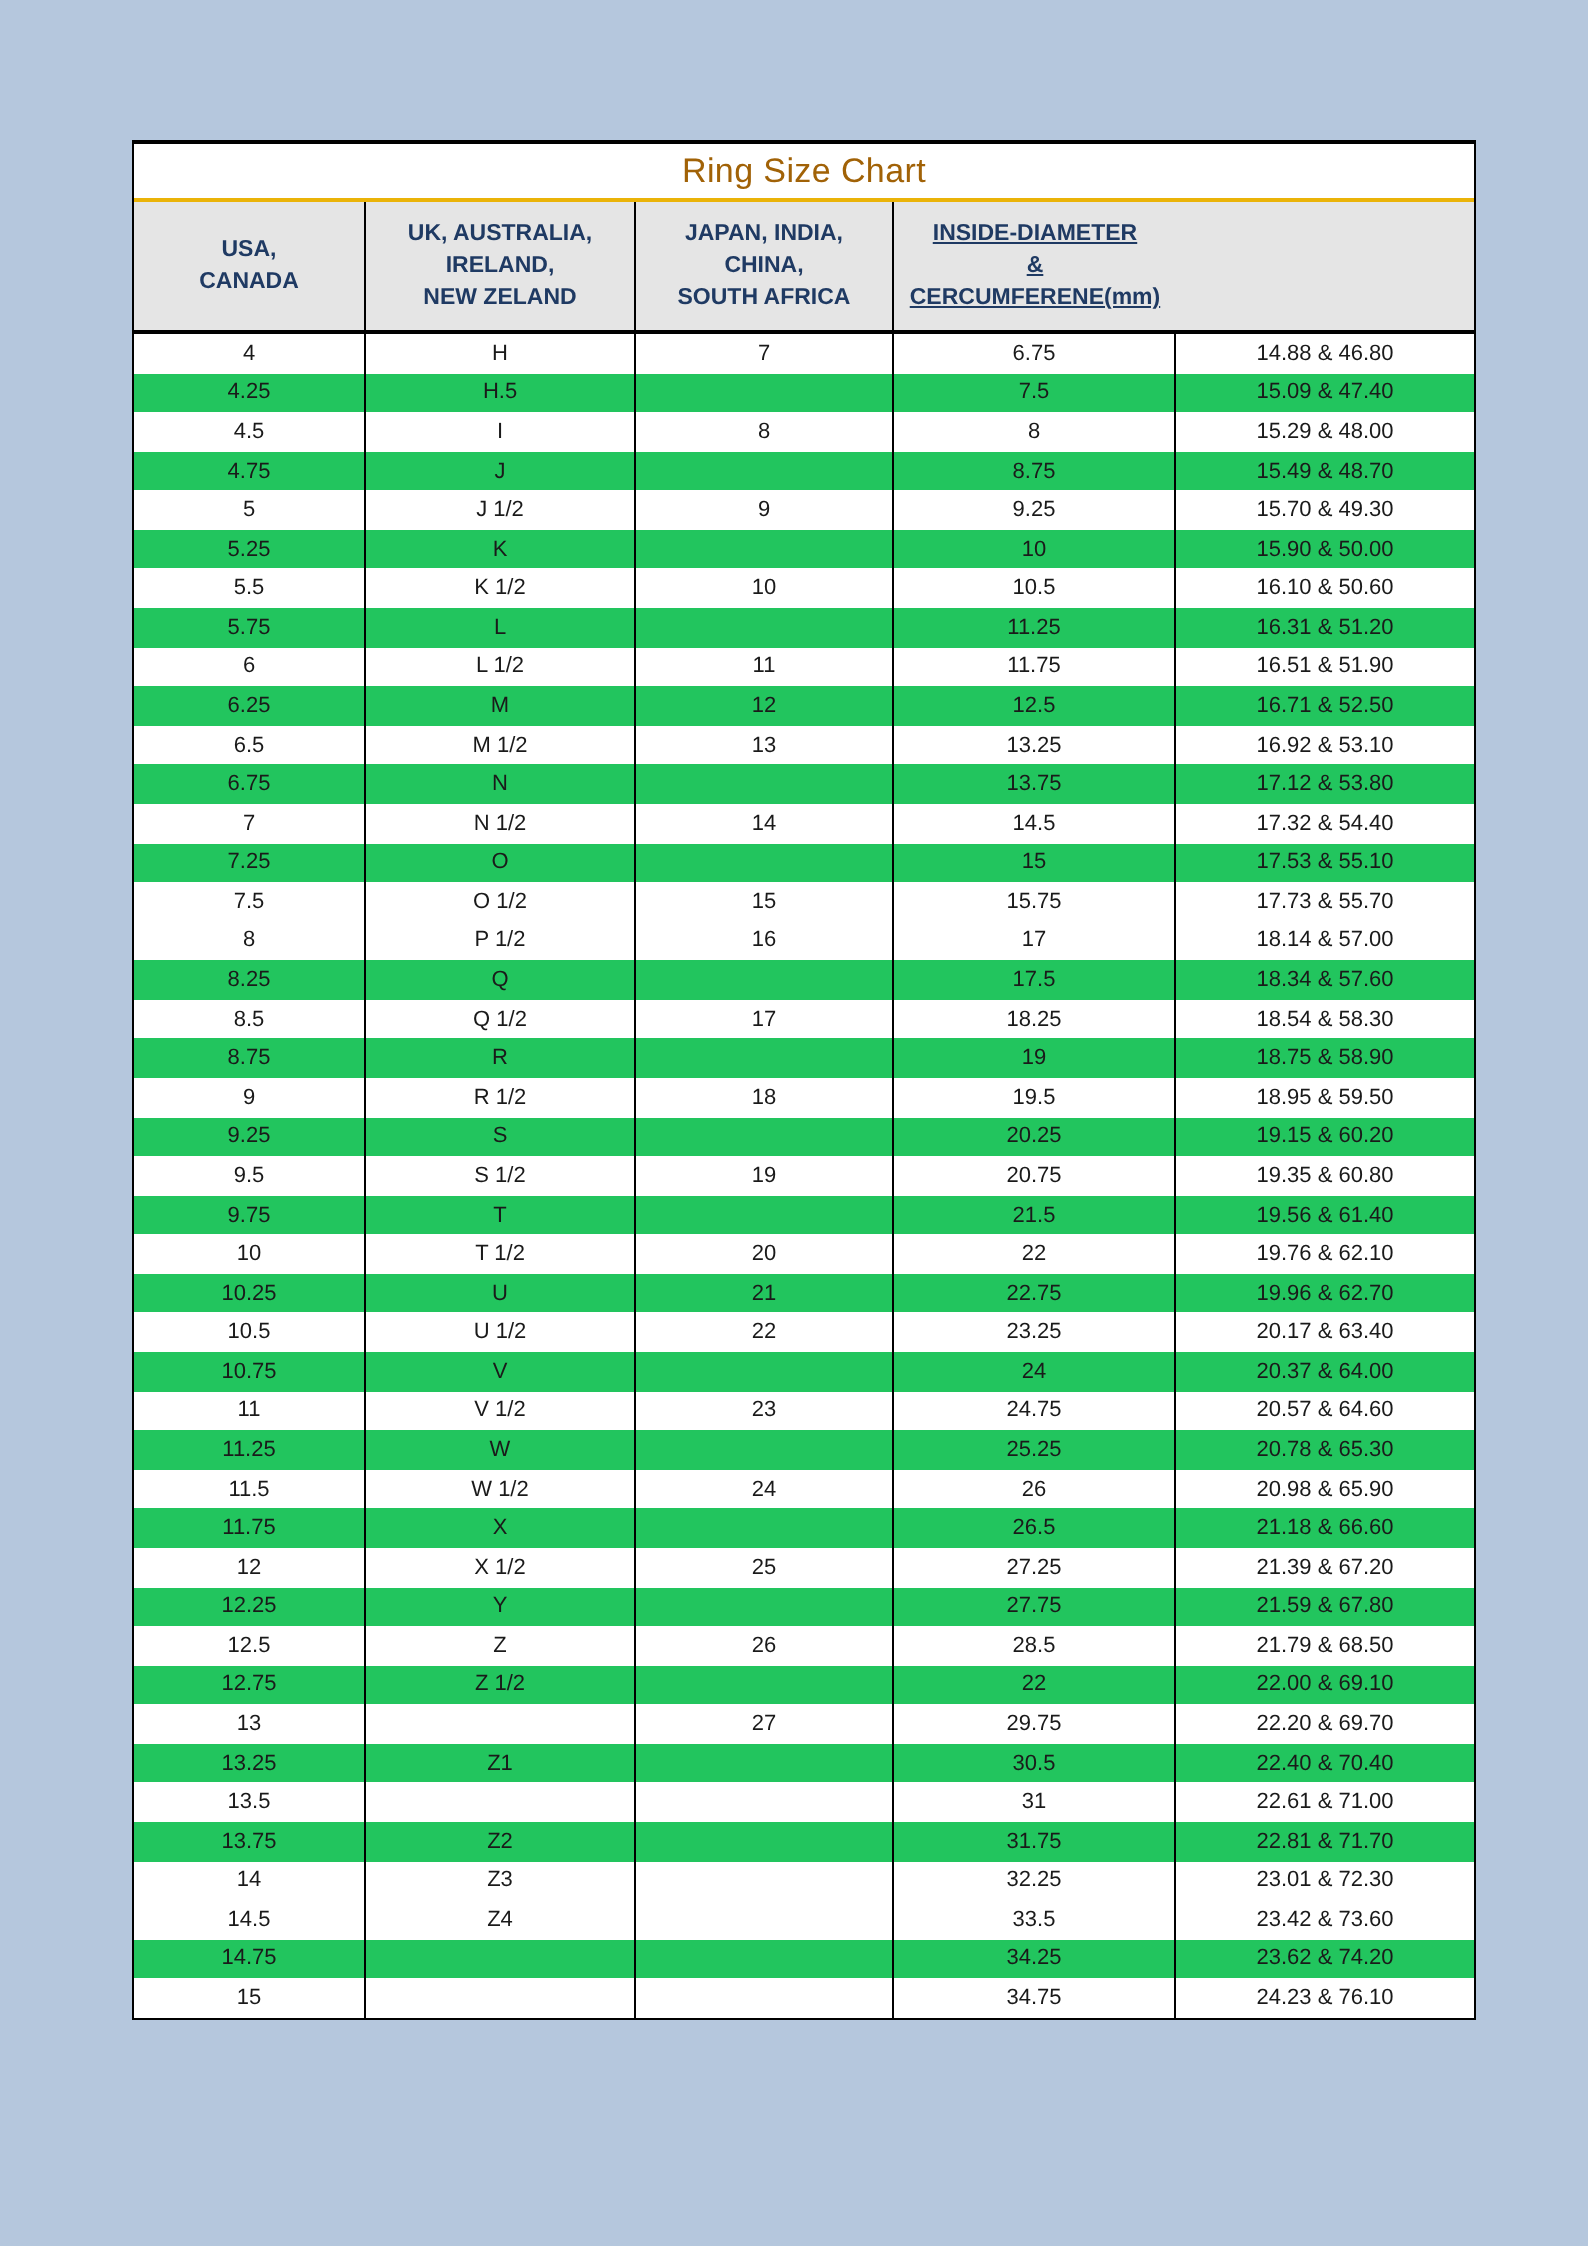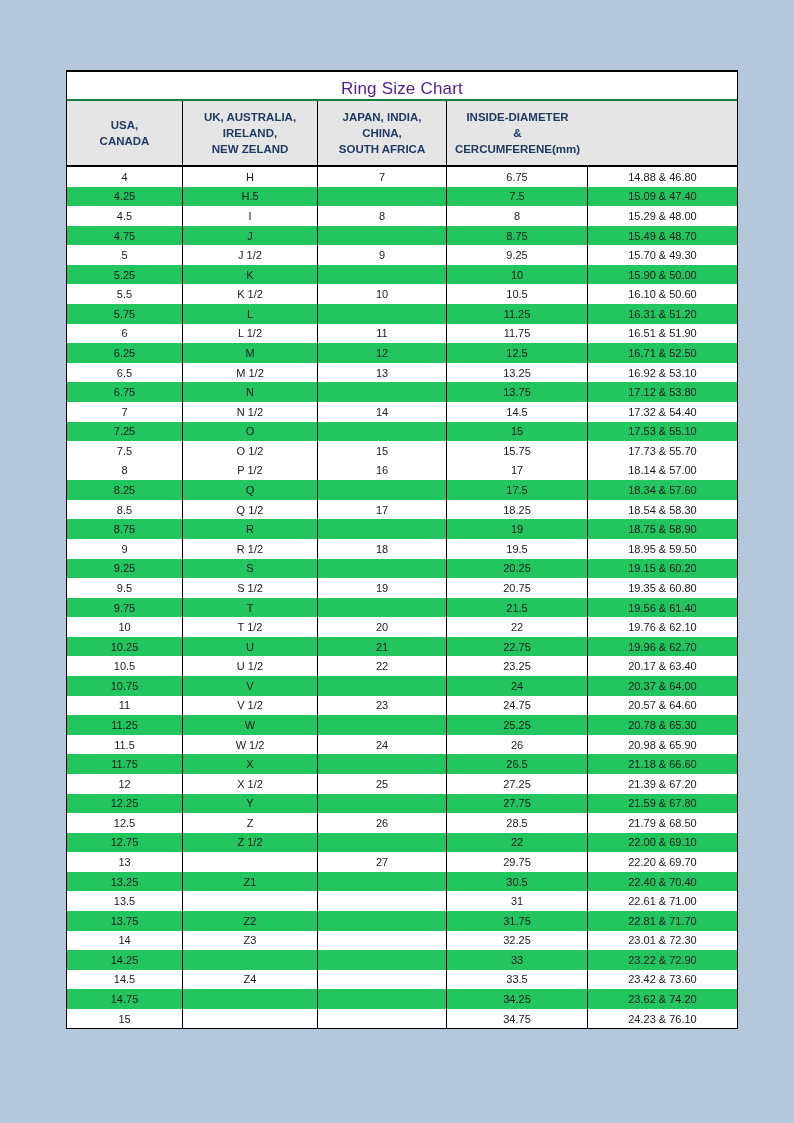--- a/index.html
+++ b/index.html
@@ -21,25 +21,25 @@
     width: 672px;
     border: 1px solid #000;
     border-top: 2px solid #000;
     box-sizing: border-box;
     background: #fff;
   }
   .title-row {
     height: 27px;
     background: #ffffff;
     display: flex;
-    align-items: flex-end;
+    align-items: center;
     justify-content: center;
     font-size: 17px;
-    color: #4c1d95;
-    border-bottom: 2px solid #15803d;
+    color: #a16207;
+    border-bottom: 2px solid #eab308;
     letter-spacing: 0.2px;
   }
   .header-row {
     display: grid;
     grid-template-columns: 116px 135px 129px 141px 149px;
     background: #e5e5e5;
     border-bottom: 2px solid #000;
   }
   .hcell {
     box-sizing: border-box;
@@ -49,21 +49,21 @@
     display: flex;
     flex-direction: column;
     align-items: center;
     justify-content: center;
     text-align: center;
     font-weight: bold;
     font-size: 11.5px;
     line-height: 16px;
     color: #1f3a63;
   }
-  .hcell:last-child { border-right: none; }
+  .hcell:last-child { border-right: none; text-decoration: underline; }
   .trow {
     display: grid;
     grid-template-columns: 116px 135px 129px 141px 149px;
     height: 19.58px;
     background: #ffffff;
   }
   .trow.alt { background: #22c55e; }
   .tcell {
     box-sizing: border-box;
     border-right: 1px solid #000;
@@ -379,27 +379,20 @@
         <div class="tcell">31.75</div>
         <div class="tcell">22.81 &amp; 71.70</div>
       </div>
       <div class="trow">
         <div class="tcell">14</div>
         <div class="tcell">Z3</div>
         <div class="tcell"></div>
         <div class="tcell">32.25</div>
         <div class="tcell">23.01 &amp; 72.30</div>
       </div>
-      <div class="trow alt">
-        <div class="tcell">14.25</div>
-        <div class="tcell"></div>
-        <div class="tcell"></div>
-        <div class="tcell">33</div>
-        <div class="tcell">23.22 &amp; 72.90</div>
-      </div>
       <div class="trow">
         <div class="tcell">14.5</div>
         <div class="tcell">Z4</div>
         <div class="tcell"></div>
         <div class="tcell">33.5</div>
         <div class="tcell">23.42 &amp; 73.60</div>
       </div>
       <div class="trow alt">
         <div class="tcell">14.75</div>
         <div class="tcell"></div>

